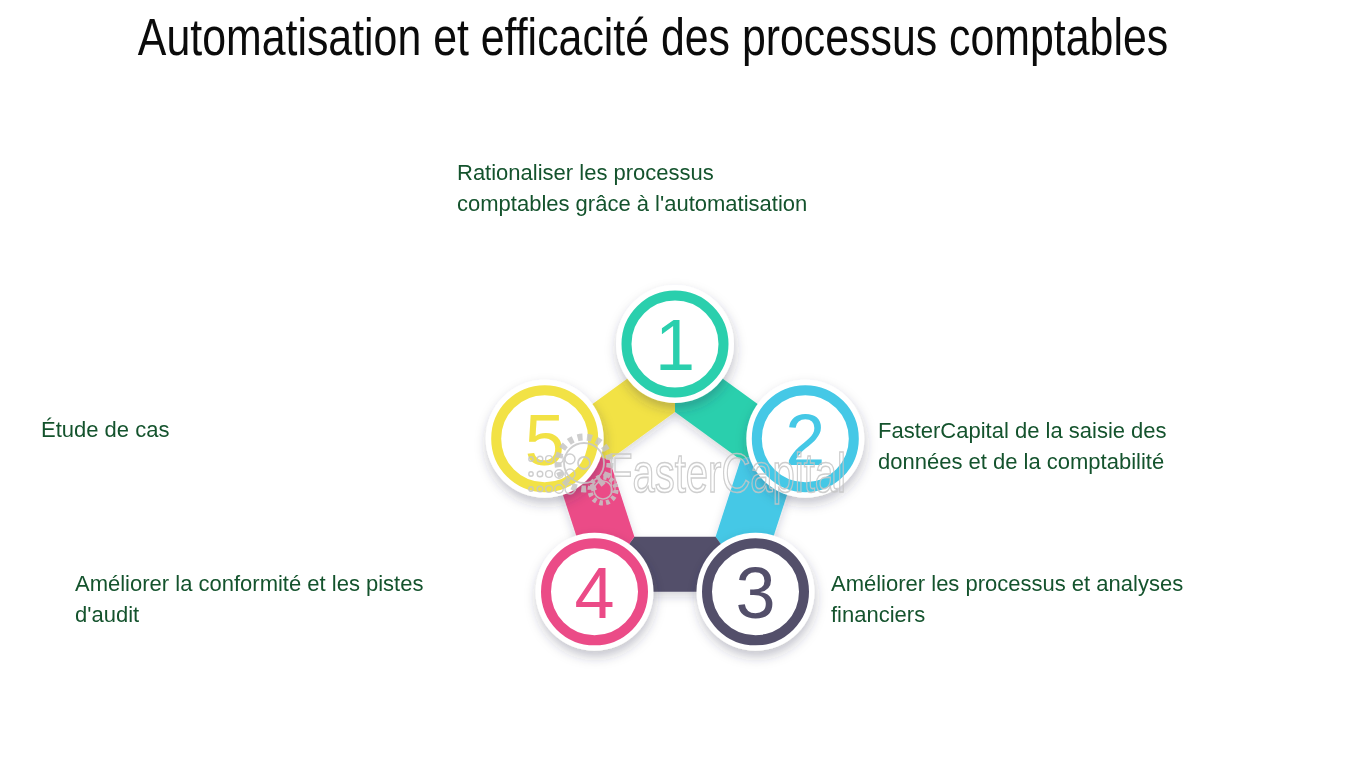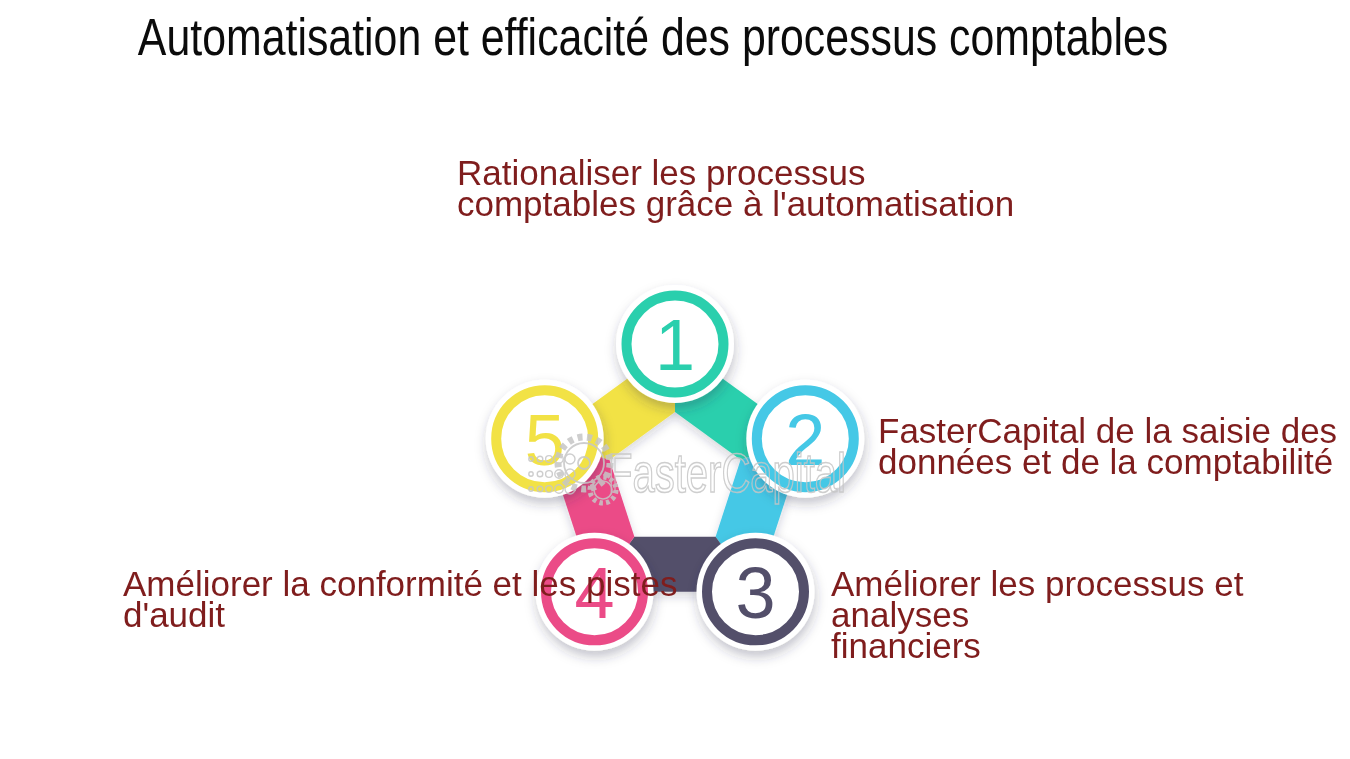--- a/index.html
+++ b/index.html
@@ -7,27 +7,27 @@
     width:1350px;height:759px;background:#ffffff;overflow:hidden;position:relative;
     font-family:"Liberation Sans", sans-serif;
   }
   .canvas{position:absolute;inset:0;text-decoration:underline;}
   h1.title{
     position:absolute;top:8px;left:653px;margin:0;
     transform:translateX(-50%) scaleX(0.84);transform-origin:center top;
     font-size:51px;font-weight:400;color:#0b0b0b;white-space:nowrap;letter-spacing:0px;
   }
   .label{
-    position:absolute;font-size:35px;line-height:31px;color:#7f1d1d;
+    position:absolute;font-size:22px;line-height:31px;color:#14532d;
     white-space:pre-line;font-weight:400;
   }
   .label-1{left:457px;top:157px;}
   .label-2{left:878px;top:415px;}
   .label-3{left:831px;top:568px;}
-  .label-4{left:75px;top:568px;margin-left:48px;}
+  .label-4{left:75px;top:568px;}
   .label-5{left:41px;top:414px;}
   svg.diagram{position:absolute;left:0;top:0;}
   .step-number{
     font-family:"Liberation Sans", sans-serif;font-weight:300;font-size:72px;
   }
   .wm-text{
     font-family:"Liberation Sans", sans-serif;font-size:56px;font-weight:400;
   }
 </style>
 </head>
@@ -119,14 +119,15 @@
   </svg>
 
   <div class="label label-1">Rationaliser les processus
 comptables grâce à l'automatisation</div>
   <div class="label label-2">FasterCapital de la saisie des
 données et de la comptabilité</div>
   <div class="label label-3">Améliorer les processus et analyses
 financiers</div>
   <div class="label label-4">Améliorer la conformité et les pistes
 d'audit</div>
+  <div class="label label-5">Étude de cas</div>
 
 </div>
 
 </body></html>

